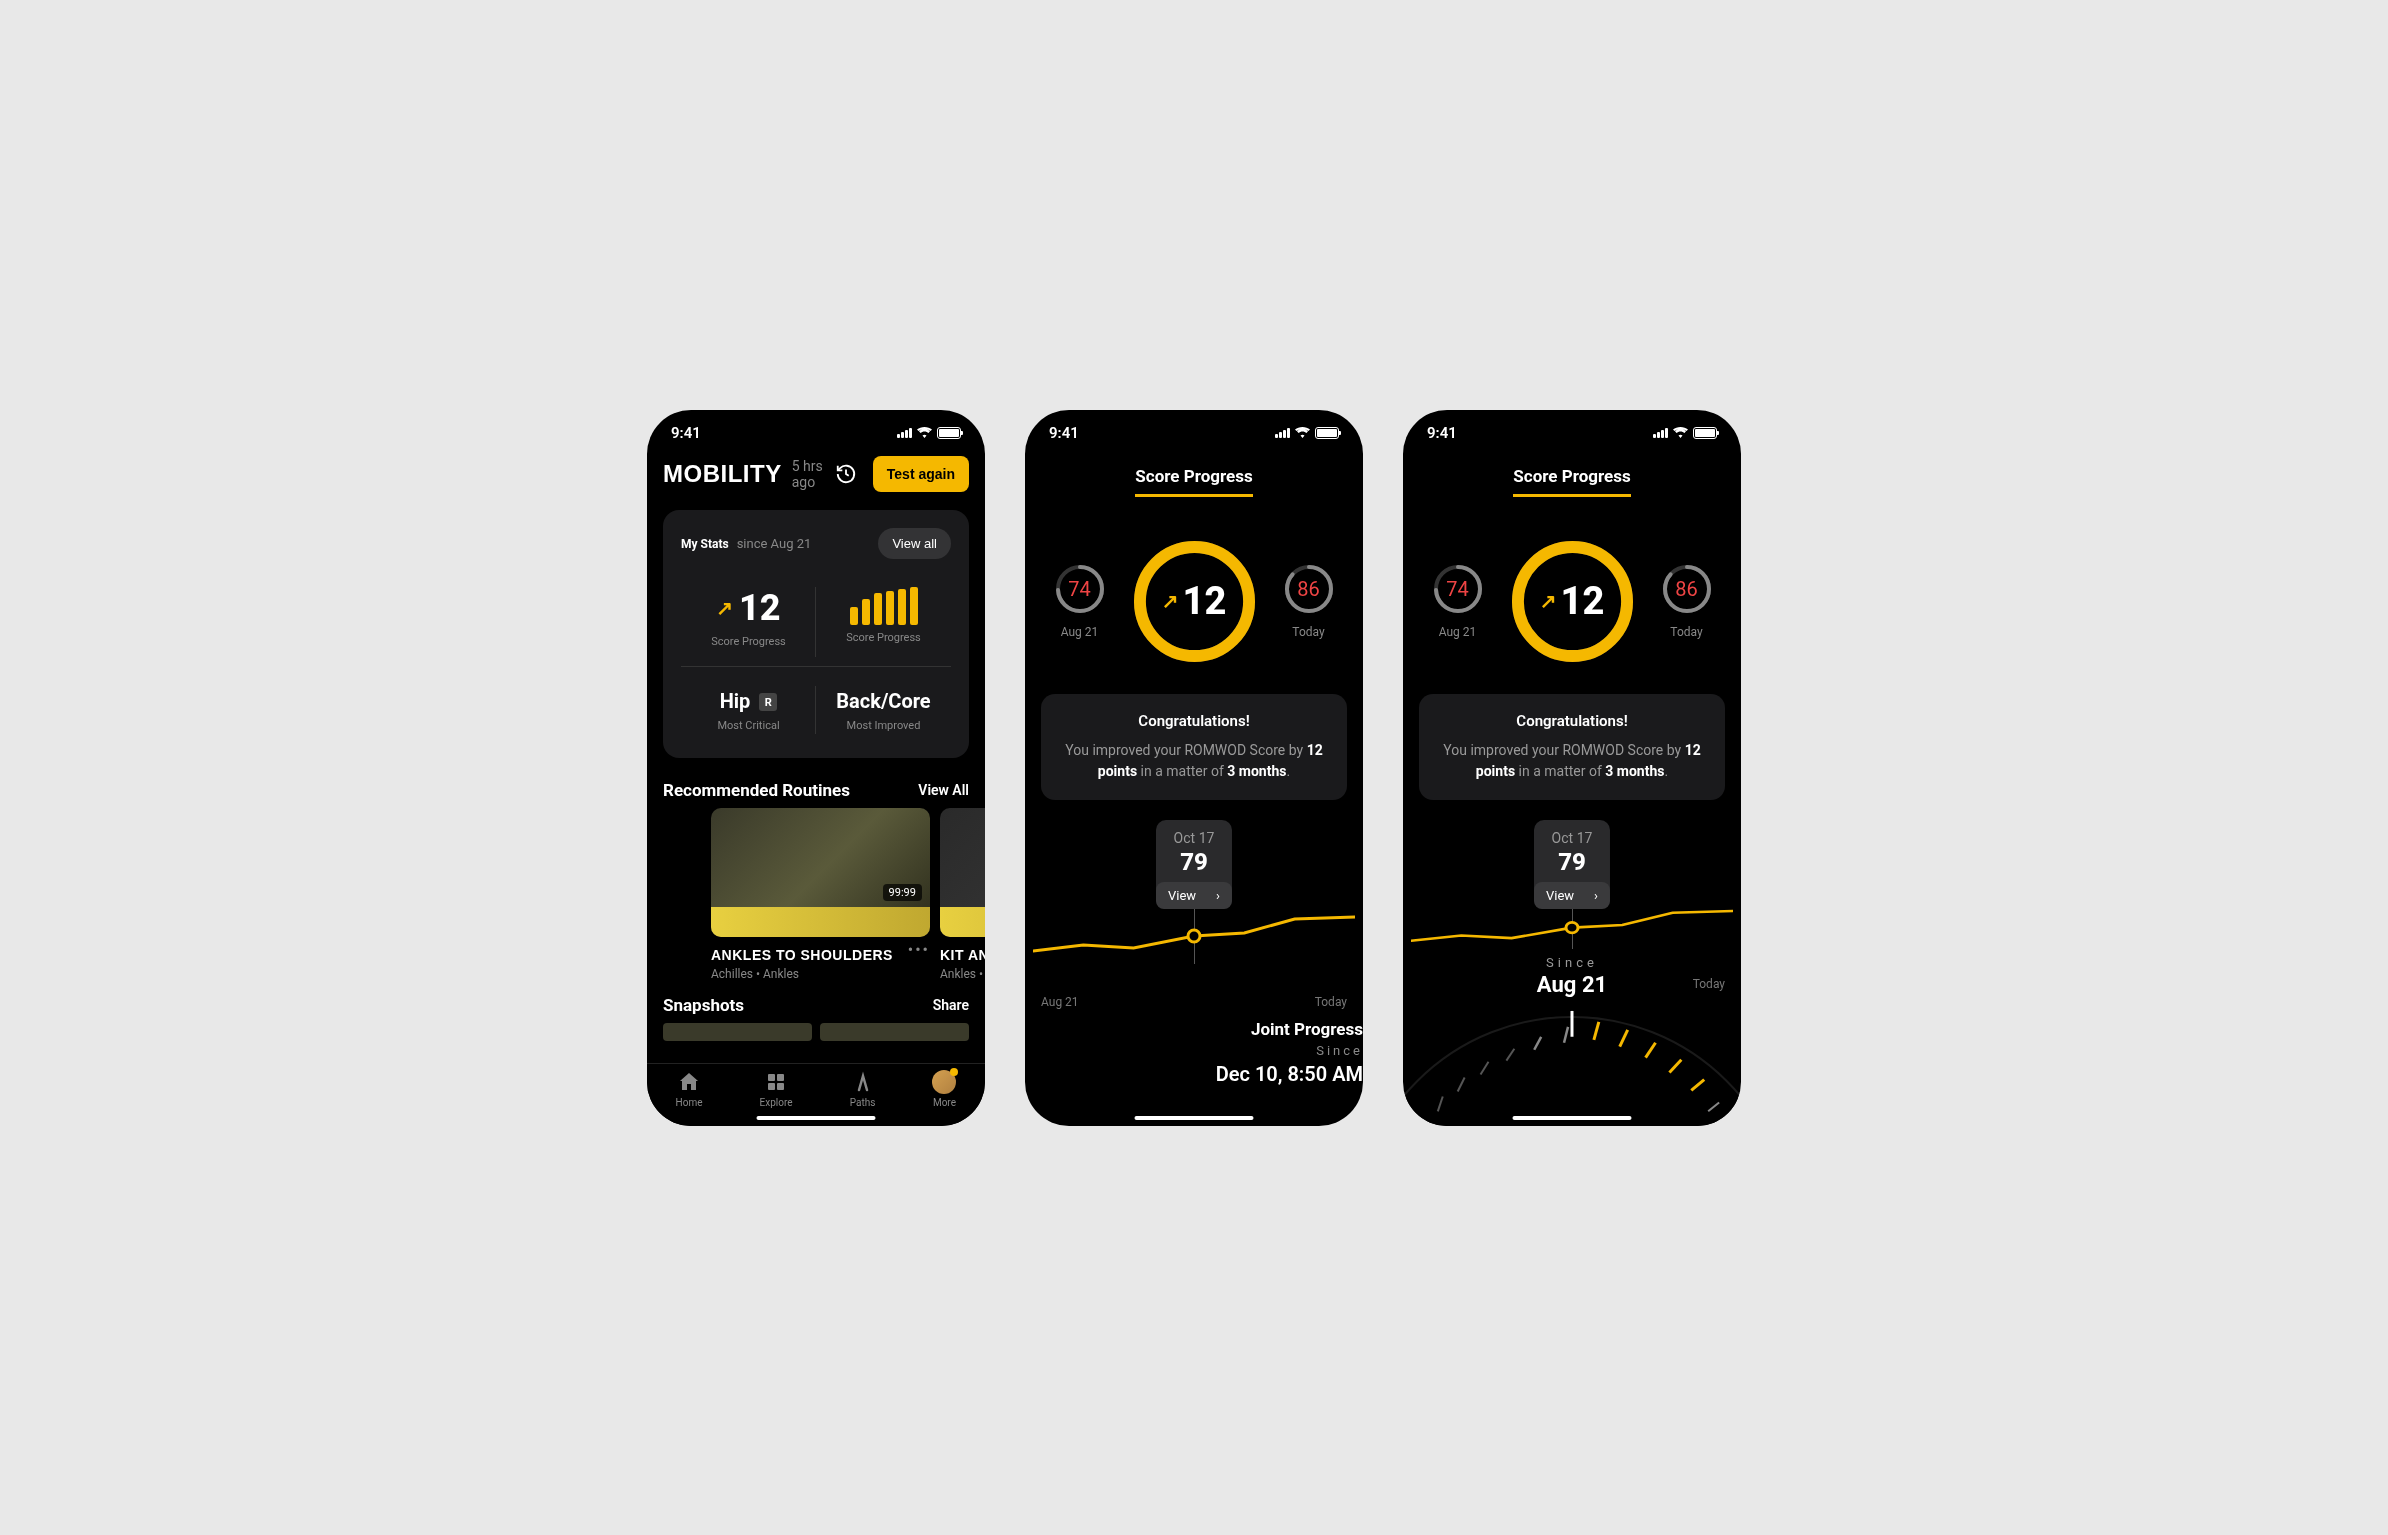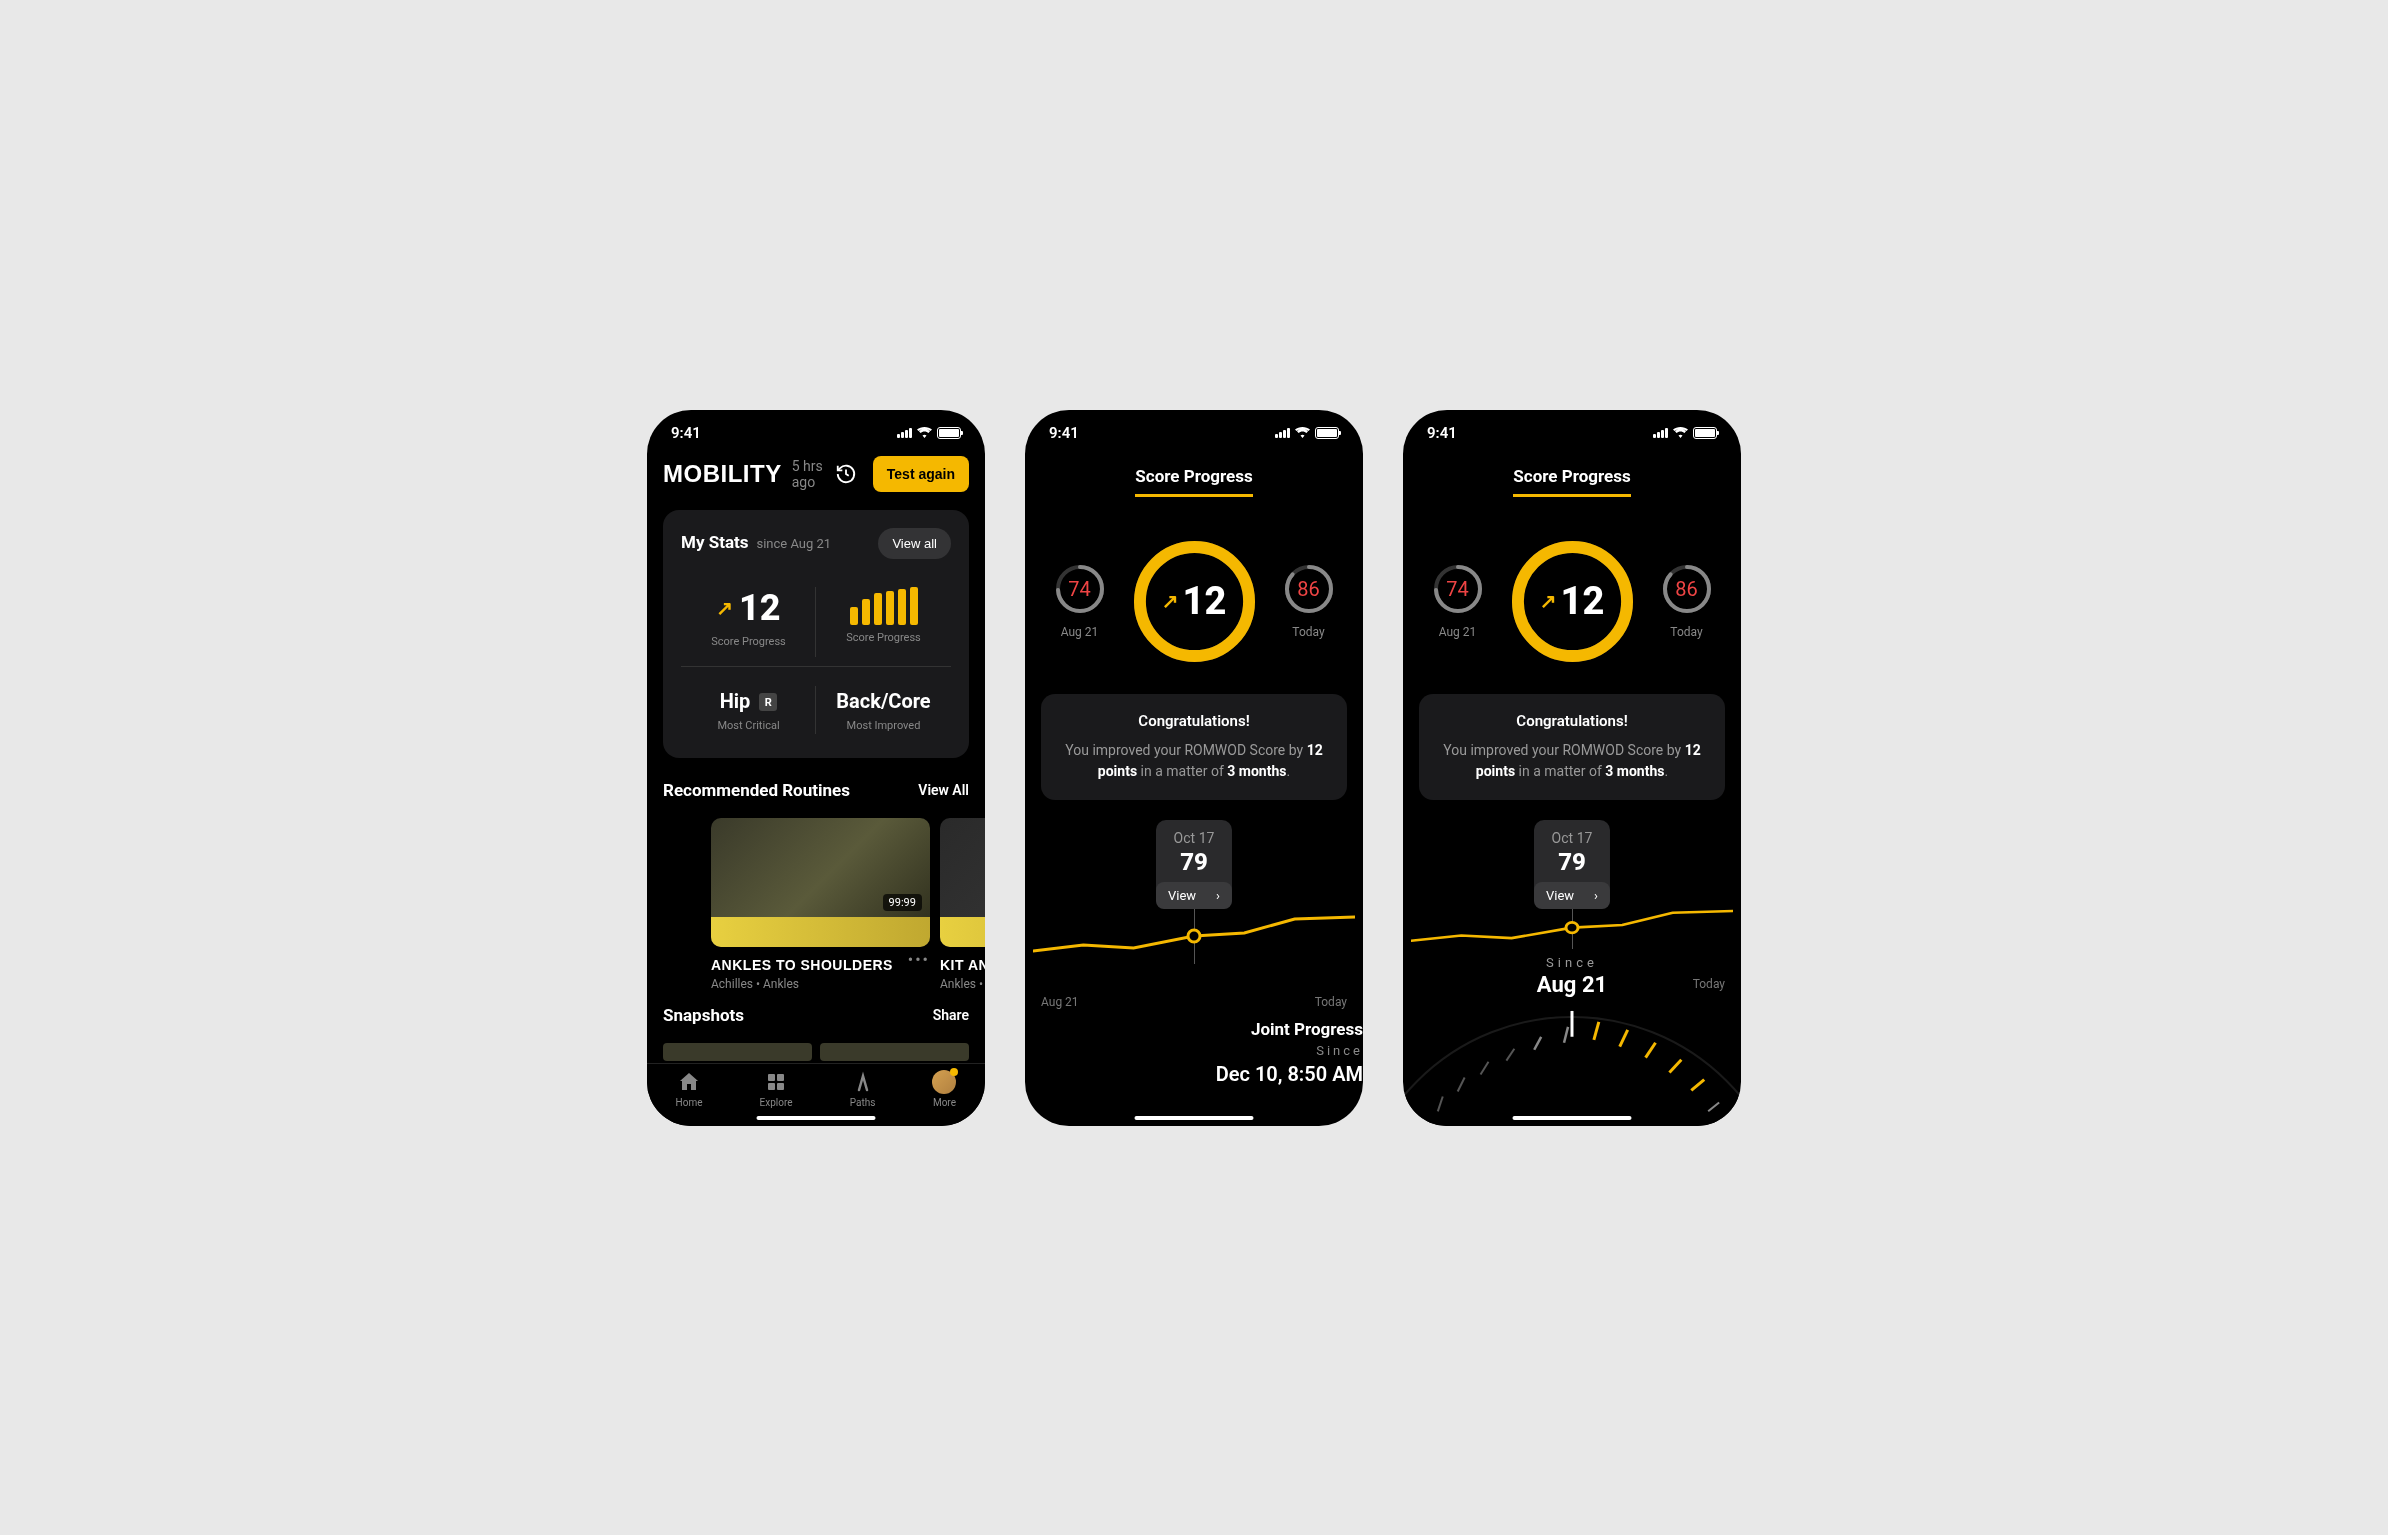--- a/index.html
+++ b/index.html
@@ -73,21 +73,21 @@
   margin: 8px 16px;
   border-radius: 16px;
   padding: 18px;
 }
 .card-header {
   display: flex;
   align-items: baseline;
   gap: 8px;
   margin-bottom: 20px;
 }
-.card-title { font-size: 17px; font-weight: 700; }
+.card-title { font-size: 12px; font-weight: 700; }
 .card-meta { color: #888; font-size: 13px; }
 .pill-btn {
   background: #333335;
   color: #fff;
   font-size: 13px;
   padding: 8px 14px;
   border-radius: 16px;
   margin-left: auto;
   border: none;
 }
@@ -122,21 +122,21 @@
 .bar-chart { display: flex; gap: 4px; justify-content: center; align-items: flex-end; height: 38px; }
 .bar { width: 8px; background: #f5b800; border-radius: 2px; }
 .stat-joint { text-align: center; }
 .stat-joint-title { font-size: 20px; font-weight: 700; }
 .r-badge { display: inline-flex; align-items: center; justify-content: center; background: #444; width: 18px; height: 18px; border-radius: 3px; font-size: 11px; font-weight: 700; margin-left: 4px; vertical-align: middle; }
 
 .section-header {
   display: flex;
   justify-content: space-between;
   align-items: center;
-  padding: 14px 16px 18px;
+  padding: 14px 16px 8px;
 }
 .section-title { font-size: 17px; font-weight: 700; }
 .section-link { font-size: 14px; font-weight: 600; }
 
 .routine-row { display: flex; gap: 10px; padding: 0 16px; overflow: hidden; margin-left: 48px; }
 .routine-card { width: 219px; flex-shrink: 0; }
 .routine-thumb {
   width: 100%;
   height: 129px;
   background: linear-gradient(135deg, #3a3a2a 0%, #5a5a3a 50%, #2a2a1a 100%);

